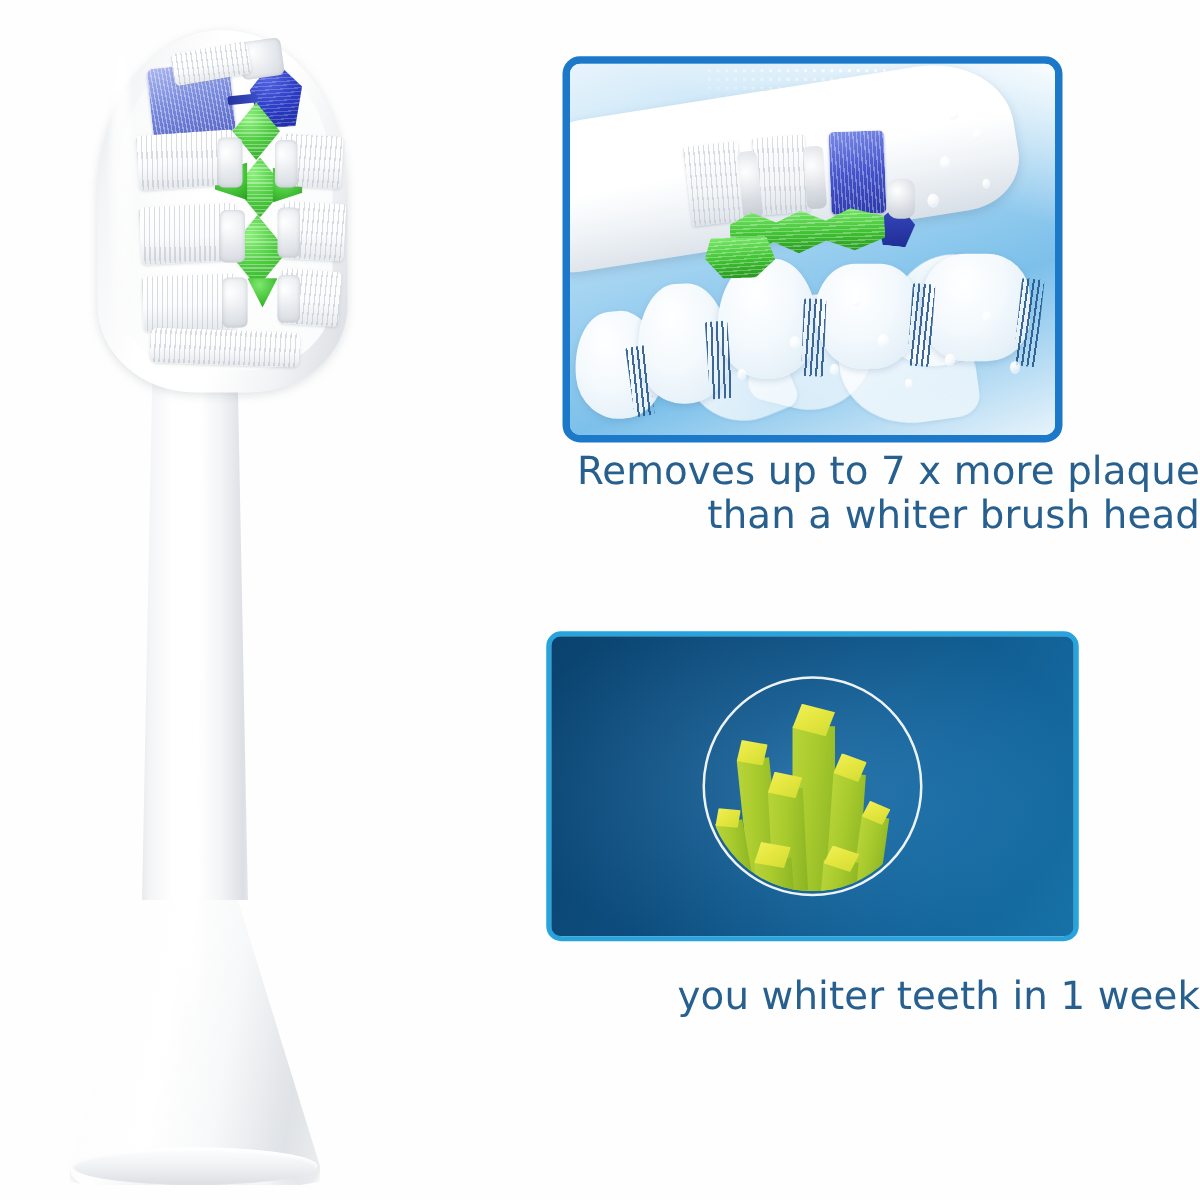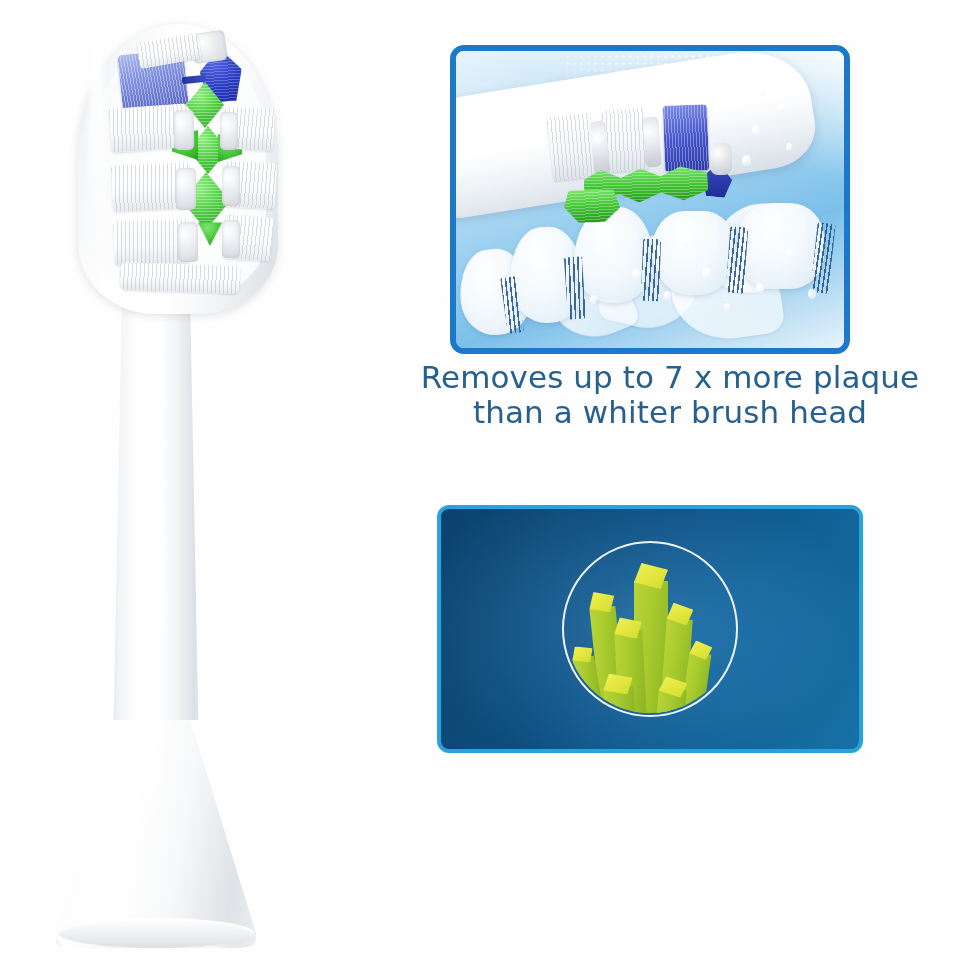--- a/index.html
+++ b/index.html
@@ -254,21 +254,21 @@
     position:absolute;left:0;bottom:0;width:100%;
     background:linear-gradient(96deg,#b9d43a 0%,#a9cb2e 42%,#8cb524 100%);
   }
   .prism .top{
     position:absolute;left:0;width:100%;
     background:linear-gradient(150deg,#f2f05a 0%,#e4e63e 50%,#cfdc34 100%);
     clip-path:polygon(22% 0%, 100% 26%, 78% 100%, 0% 74%);
   }
 
   
-  .nosel{user-select:none;}
+  .nosel{user-select:none;text-align:right;}
 </style>
 </head>
 <body>
 
 <div class="stage">
 
   <div class="brush-wrap">
 
     <div class="handle-skirt"></div>
     <div class="handle-skirt-rim"></div>
@@ -420,16 +420,17 @@
         </div>
 
         <div class="prism" style="left:92px;top:132px;width:28px;height:46px;transform:rotate(5deg);">
           <div class="face" style="height:34px;"></div>
           <div class="top" style="top:0;height:20px;"></div>
         </div>
       </div>
     </div>
 
     <div class="caption nosel" id="caption2">
+      <span class="l2">you whiter teeth in 1 week</span>
     </div>
 
   </div>
 </div>
 
 </body></html>

